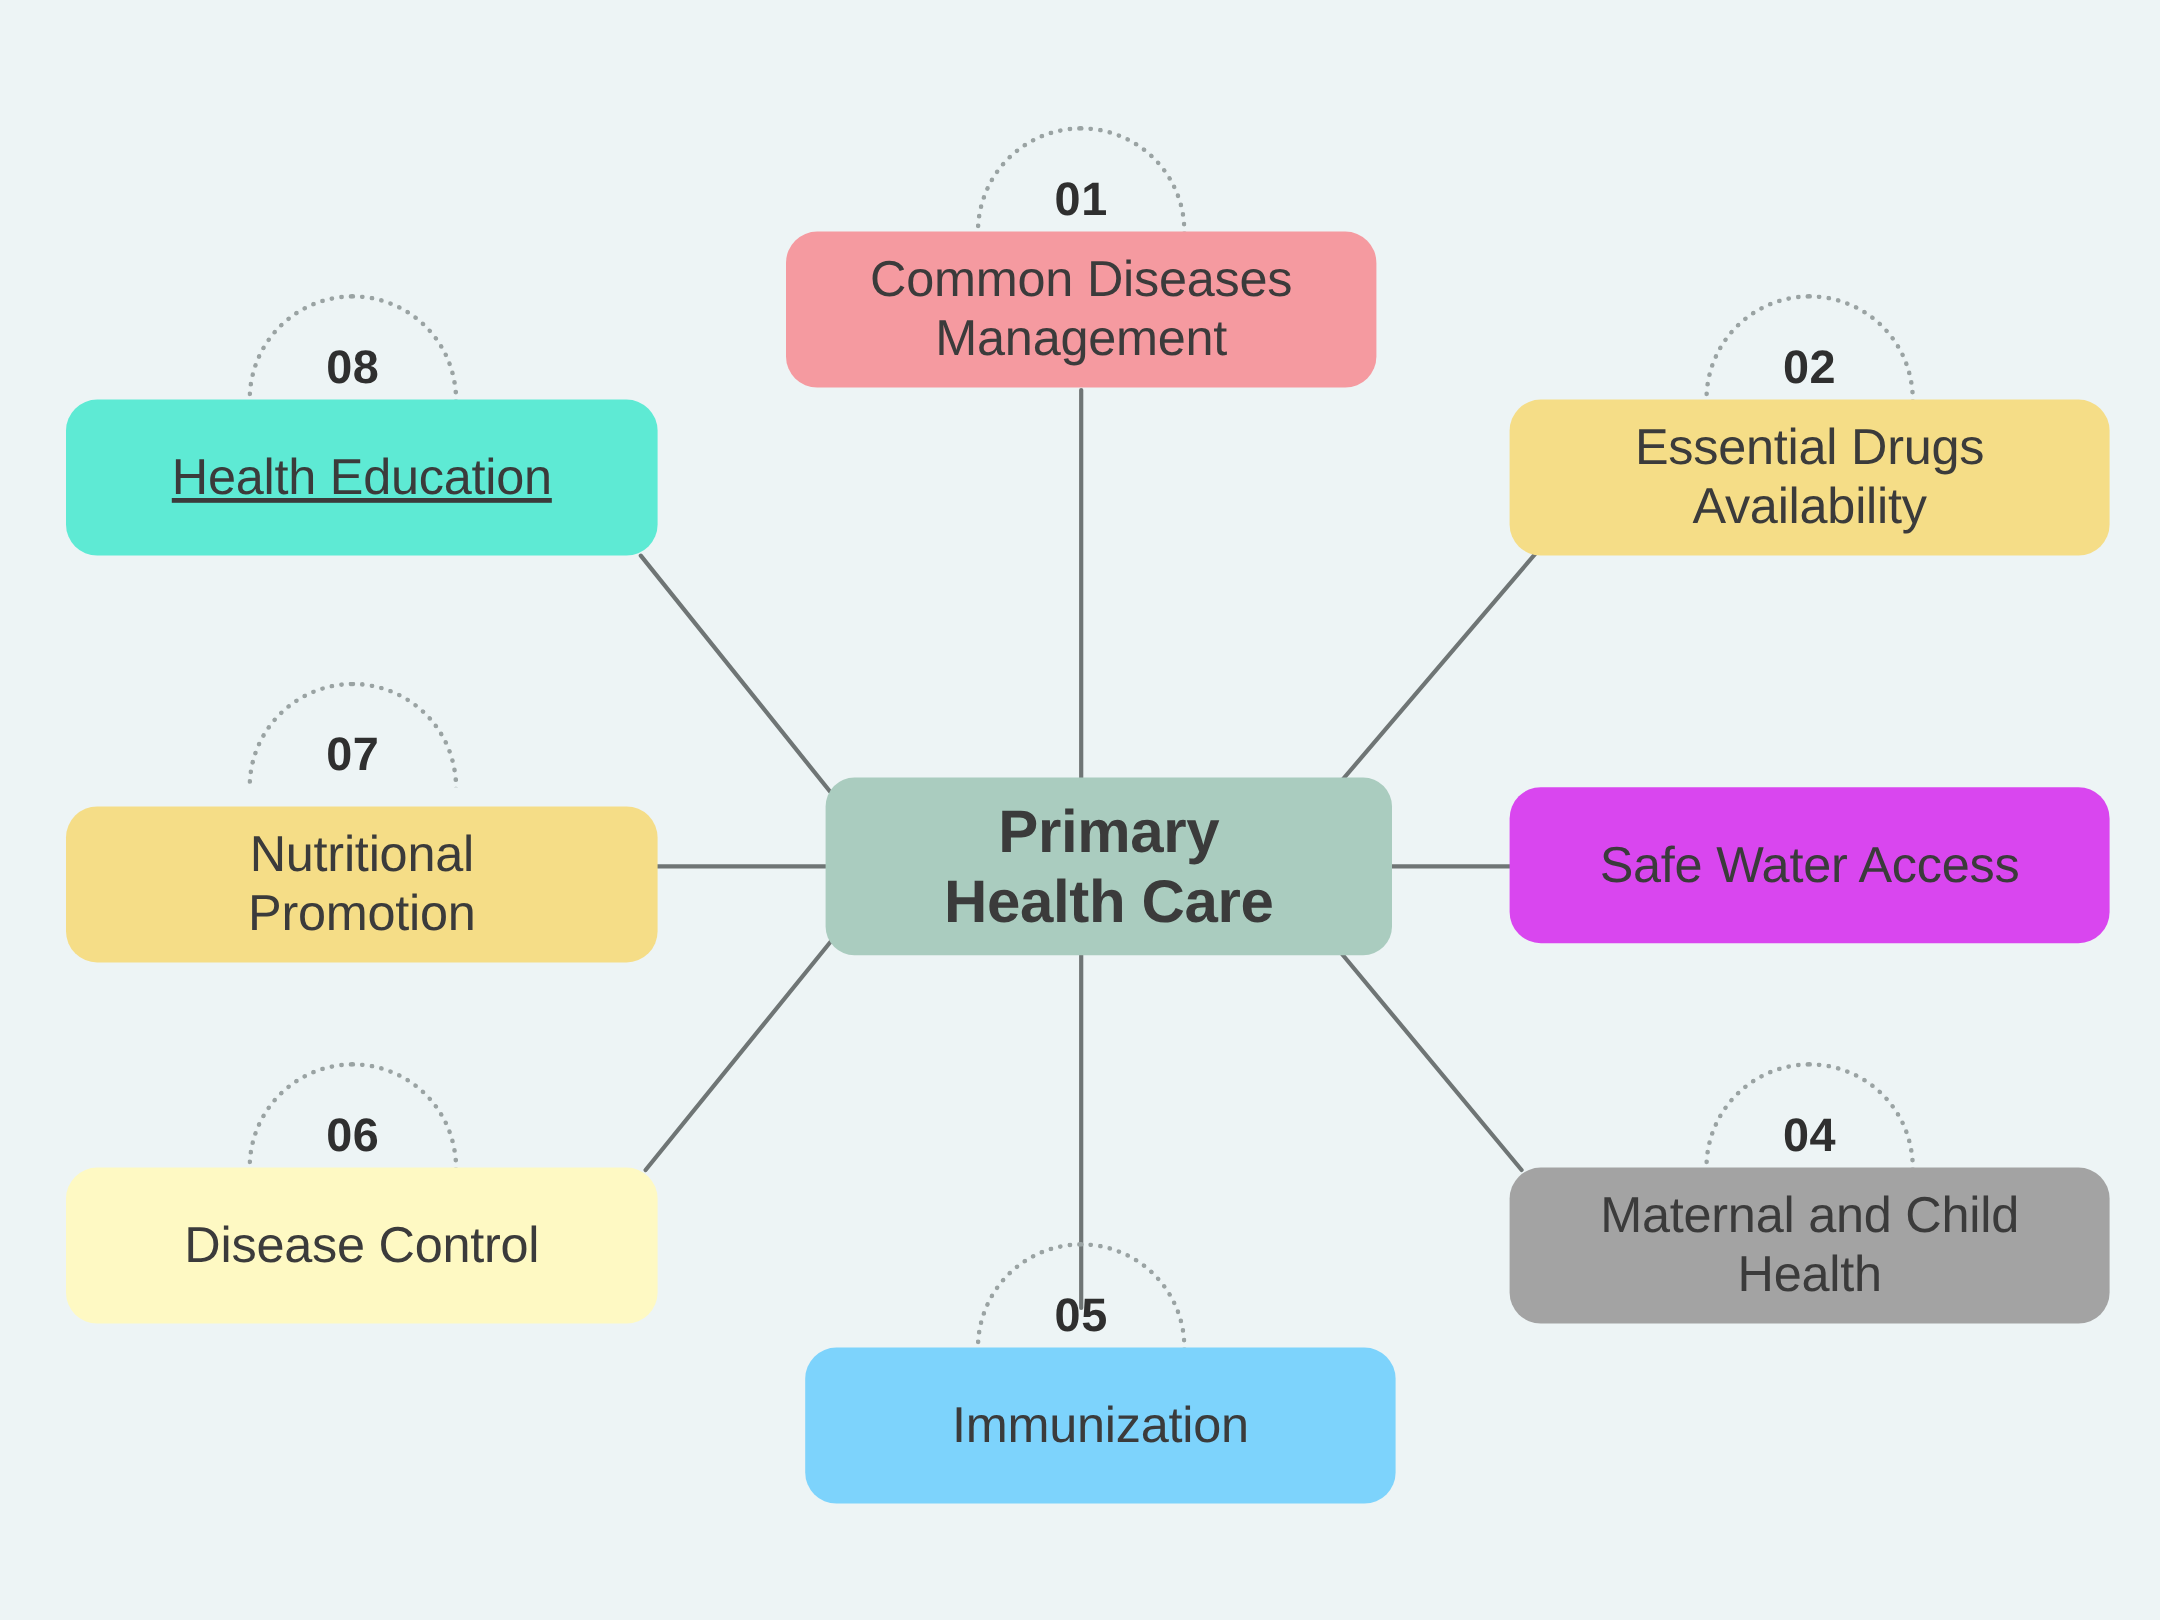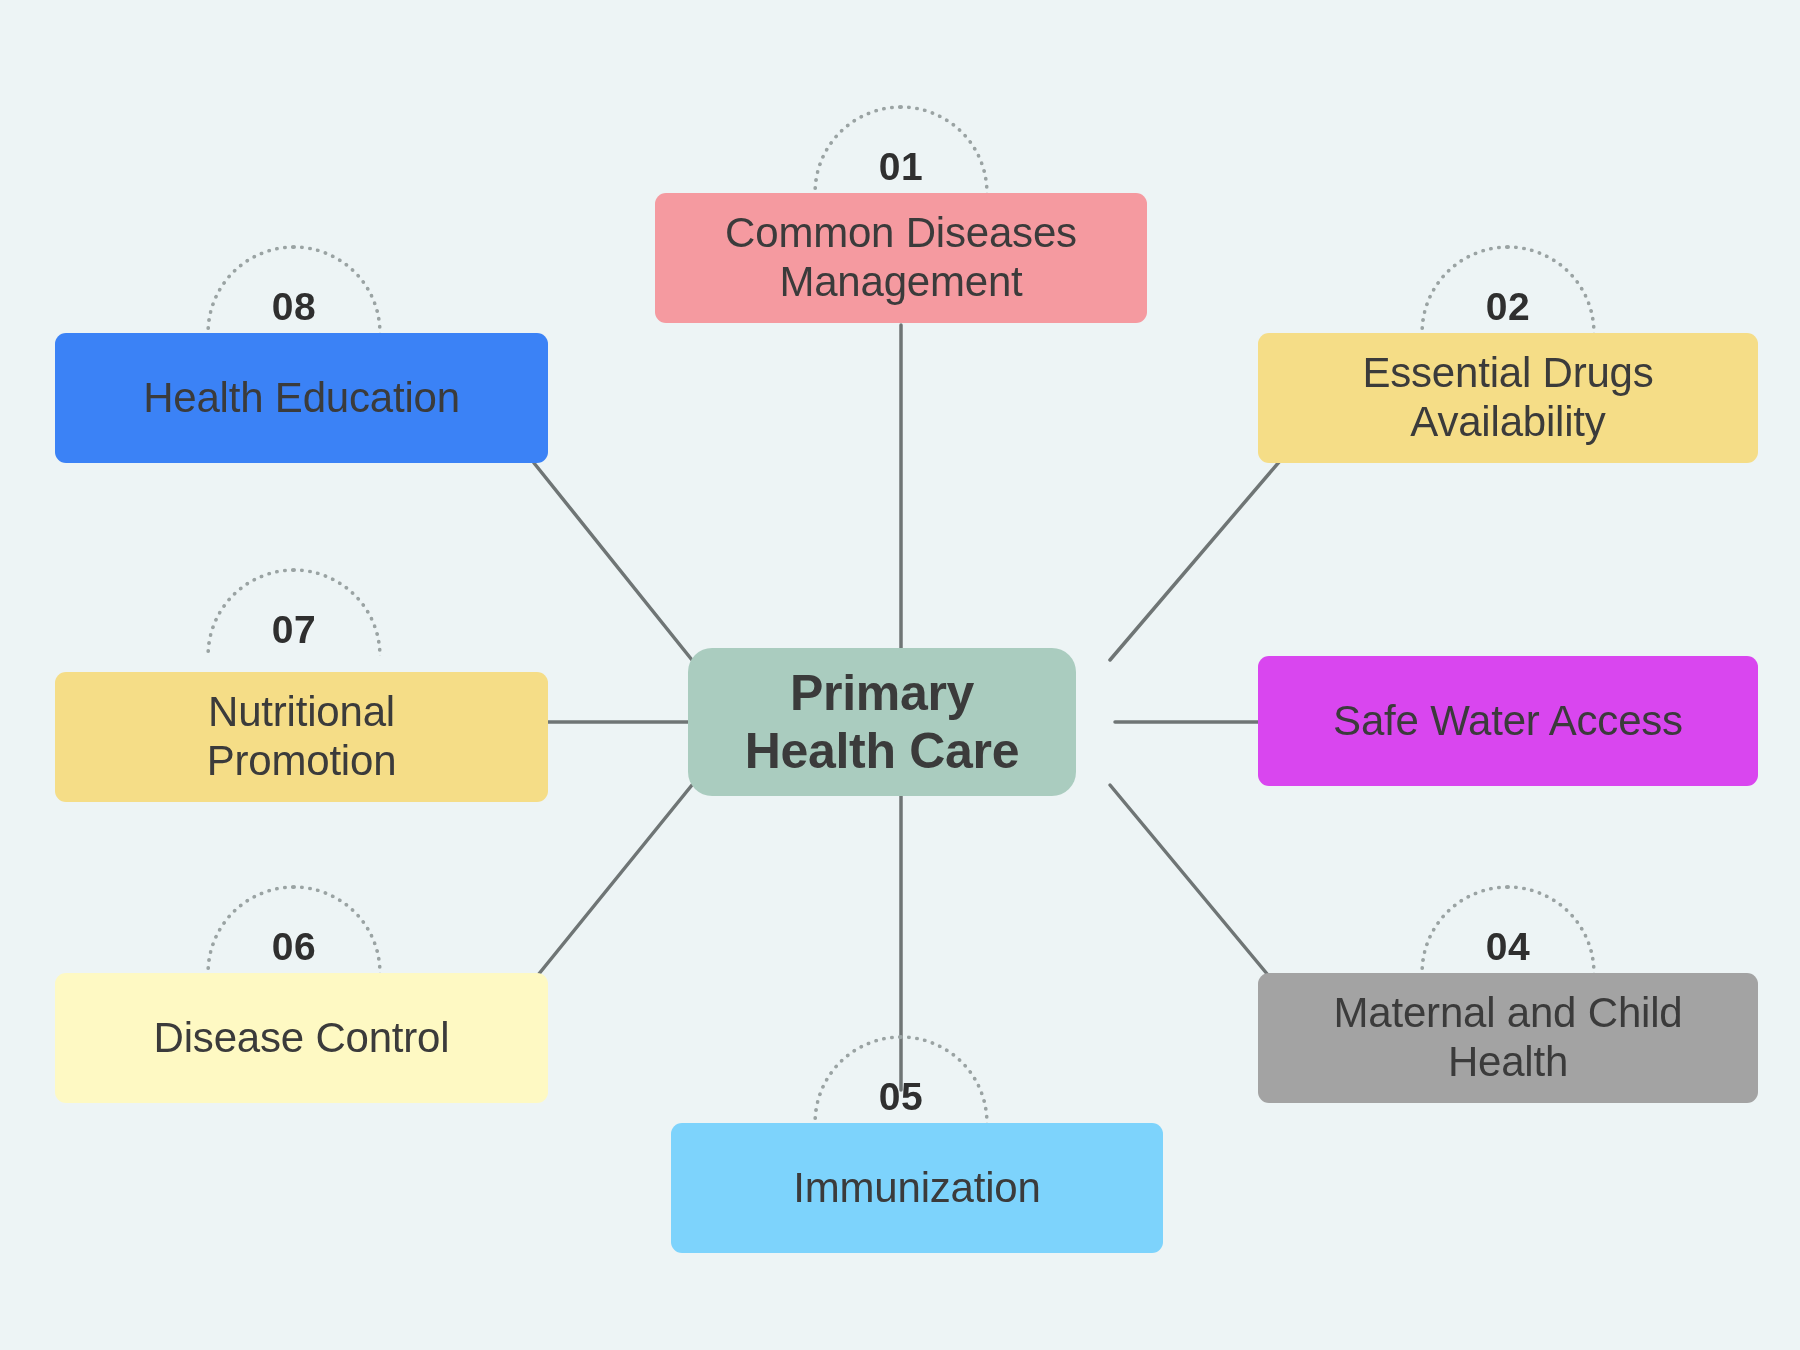--- a/index.html
+++ b/index.html
@@ -16,21 +16,21 @@
     width: 1800px; height: 1350px;
   }
   #edges {
     position: absolute; left: 0; top: 0;
     width: 1800px; height: 1350px;
     pointer-events: none;
   }
   .node {
     position: absolute;
     box-sizing: border-box;
-    border-radius: 11px;
+    border-radius: 26px;
     display: flex;
     align-items: center;
     justify-content: center;
     text-align: center;
     color: #3b3b3b;
     line-height: 1.16;
     padding: 6px 18px;
   }
   .node-label {
     display: block;
@@ -93,21 +93,21 @@
       <line x1="901" y1="795" x2="901" y2="1090"></line>
 
       <line x1="692" y1="785" x2="538" y2="975"></line>
 
       <line x1="688" y1="722" x2="541" y2="722"></line>
 
       <line x1="692" y1="660" x2="534" y2="463"></line>
     </g>
   </svg>
 
-  <div class="node center" id="node-center" style="left: 688px; top: 648px; width: 388px; height: 148px; background: rgb(170, 204, 191);">
+  <div class="node center" id="node-center" style="left: 688px; top: 648px; width: 472px; height: 148px; background: rgb(170, 204, 191);">
     <span class="node-label">Primary
 Health Care</span>
   </div>
 
   <div class="badge" id="badge-0" style="left:813px; top:105px;">
     <div class="arc"></div>
     <span class="num">01</span>
   </div>
   <div class="node leaf" id="node-0" style="left: 655px; top: 193px; width: 492px; height: 130px; background: rgb(245, 154, 160);">
     <span class="node-label">Common Diseases
@@ -158,17 +158,17 @@
   </div>
   <div class="node leaf" id="node-6" style="left: 55px; top: 656px; width: 493px; height: 130px; background: rgb(245, 221, 135); margin-top: 16px;">
     <span class="node-label">Nutritional
 Promotion</span>
   </div>
 
   <div class="badge" id="badge-7" style="left:206px; top:245px;">
     <div class="arc"></div>
     <span class="num">08</span>
   </div>
-  <div class="node leaf" id="node-7" style="left: 55px; top: 333px; width: 493px; height: 130px; background: #3b82f6;">
+  <div class="node leaf" id="node-7" style="left: 55px; top: 333px; width: 493px; height: 130px; background: #5eead4; text-decoration: underline;">
     <span class="node-label">Health Education</span>
   </div>
 
 </div>
 
 </body></html>

